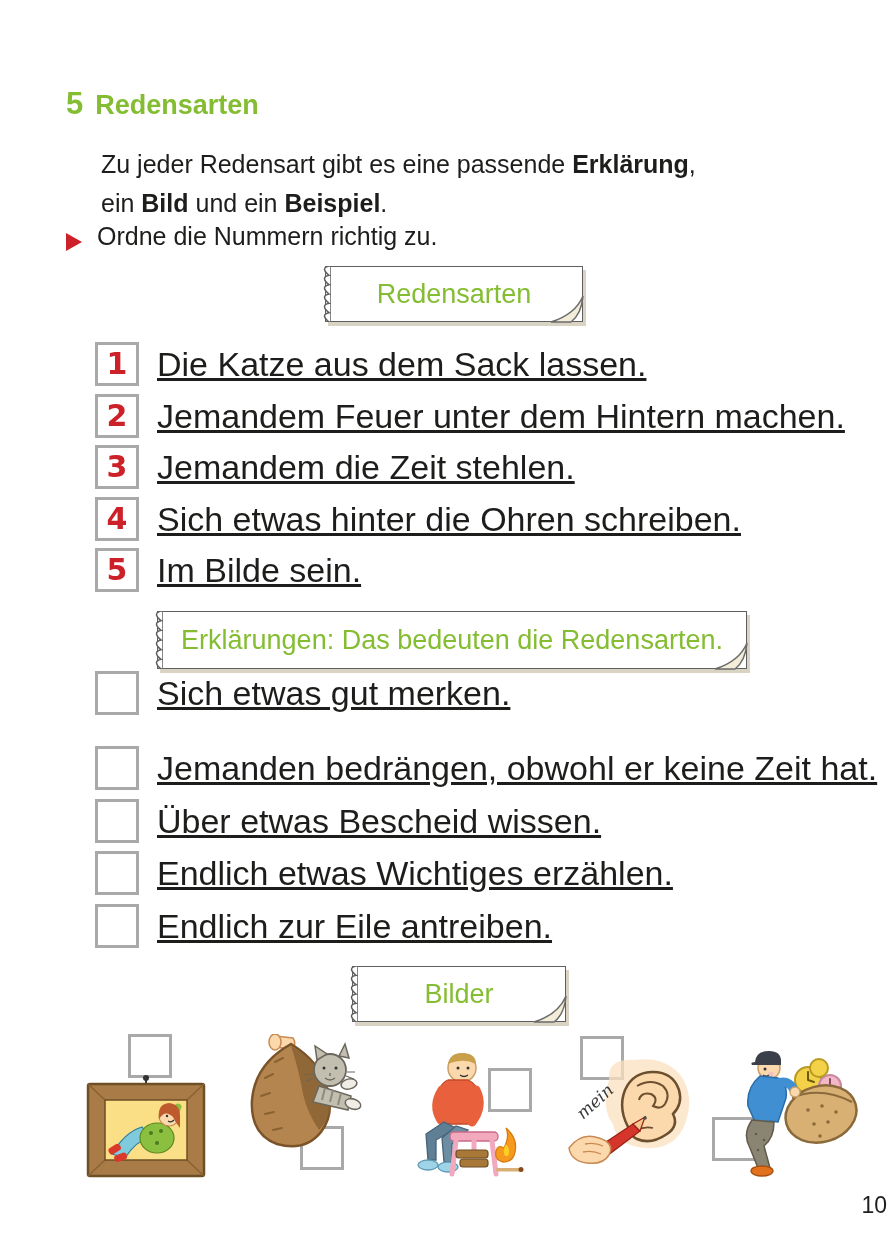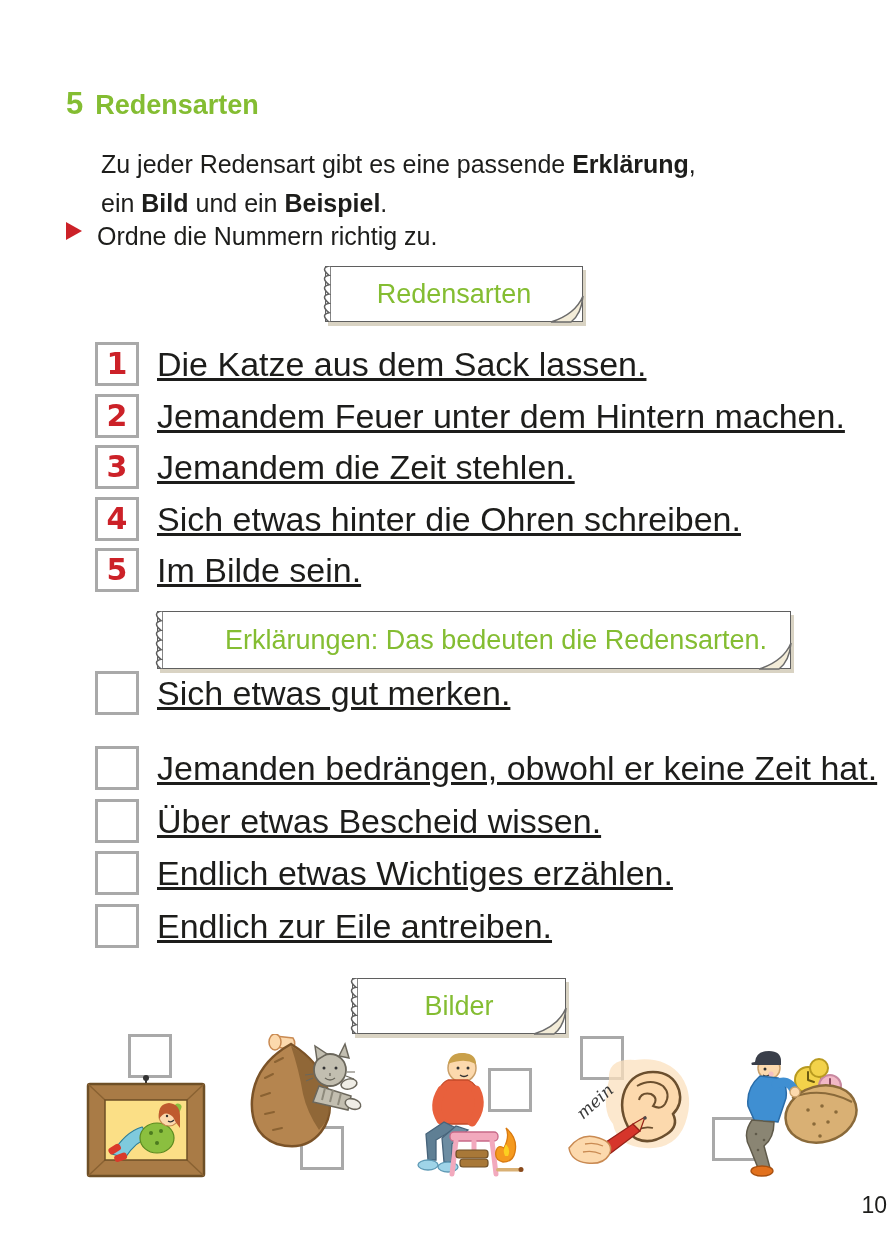--- a/index.html
+++ b/index.html
@@ -7,21 +7,21 @@
     position:relative;width:887px;height:1258px;background:#ffffff;overflow:hidden;
     font-family:"Liberation Sans","DejaVu Sans",sans-serif;color:#1d1d1b;
   }
   
   .heading{position:absolute;left:66px;top:86px;display:flex;align-items:baseline;gap:12px;}
   .ex-num{font-size:31px;font-weight:bold;color:#84bd32;}
   .ex-title{font-size:27px;font-weight:bold;color:#84bd32;margin:0;}
   
   .intro{position:absolute;left:97px;top:141px;width:700px;font-size:25px;line-height:39px;margin:4px;}
   .intro span{white-space:pre-wrap;}
-  .instruction{position:absolute;left:66px;top:222px;display:flex;align-items:flex-start;gap:15px;font-size:25px;}
+  .instruction{position:absolute;left:66px;top:222px;display:flex;align-items:flex-end;gap:15px;font-size:25px;}
   .tri{width:0;height:0;border-top:9px solid transparent;border-bottom:9px solid transparent;border-left:16px solid #cc2128;}
   
   .paper{
     position:absolute;background:#ffffff;border:1.5px solid #5f5f5f;
     box-shadow:3px 4px 0 rgba(186,174,146,.55);
     display:flex;align-items:center;justify-content:center;
   }
   .paper-text{color:#84bd32;font-size:27px;}
   .torn{position:absolute;left:-7px;top:-1px;height:calc(100% + 2px);width:12px;}
   .dogear{position:absolute;right:-2px;bottom:-2px;}
@@ -90,21 +90,21 @@
       </span>
     <span class="rowtext">Sich etwas hinter die Ohren schreiben.</span>
   </div>
   <div class="row" style="top:548px">
     <span class="numbox">
         <span class="num">5</span>
       </span>
     <span class="rowtext">Im Bilde sein.</span>
   </div>
 
-  <div class="paper" style="left:157px;top:611px;width:588px;height:56px;padding-left:44px;">
+  <div class="paper" style="left:157px;top:611px;width:588px;height:56px;">
     <svg class="torn" viewBox="0 0 12 54" preserveAspectRatio="none">
         <path d="M10 0 Q1 2 10 9 Q1 11 10 18 Q1 20 10 27 Q1 29 10 36 Q1 38 10 45 Q1 47 10 54 L12 54 L12 0 Z" fill="#ffffff" stroke="#5f5f5f" stroke-width="1.5"></path>
       </svg>
     <span class="paper-text">Erklärungen: Das bedeuten die Redensarten.</span>
     <svg class="dogear" width="34" height="28" viewBox="0 0 34 28">
         <path d="M33 1 C28 13 17 22 1 27 L21 27 C29 21 32 12 33 1 Z" fill="#f3ecd8" stroke="#6b6b6b" stroke-width="1.5"></path>
       </svg>
   </div>
 
   <div class="row" style="top:671px">
@@ -121,21 +121,21 @@
   </div>
   <div class="row" style="top:851px">
     <span class="ansbox"></span>
     <span class="rowtext">Endlich etwas Wichtiges erzählen.</span>
   </div>
   <div class="row" style="top:904px">
     <span class="ansbox"></span>
     <span class="rowtext">Endlich zur Eile antreiben.</span>
   </div>
 
-  <div class="paper" style="left:352px;top:966px;width:212px;height:54px;margin-top:12px;">
+  <div class="paper" style="left:352px;top:966px;width:212px;height:54px;">
     <svg class="torn" viewBox="0 0 12 54" preserveAspectRatio="none">
         <path d="M10 0 Q1 2 10 9 Q1 11 10 18 Q1 20 10 27 Q1 29 10 36 Q1 38 10 45 Q1 47 10 54 L12 54 L12 0 Z" fill="#ffffff" stroke="#5f5f5f" stroke-width="1.5"></path>
       </svg>
     <span class="paper-text">Bilder</span>
     <svg class="dogear" width="34" height="28" viewBox="0 0 34 28">
         <path d="M33 1 C28 13 17 22 1 27 L21 27 C29 21 32 12 33 1 Z" fill="#f3ecd8" stroke="#6b6b6b" stroke-width="1.5"></path>
       </svg>
   </div>
 
   <span class="ansbox picbox" style="left:128px;top:1034px;"></span>

